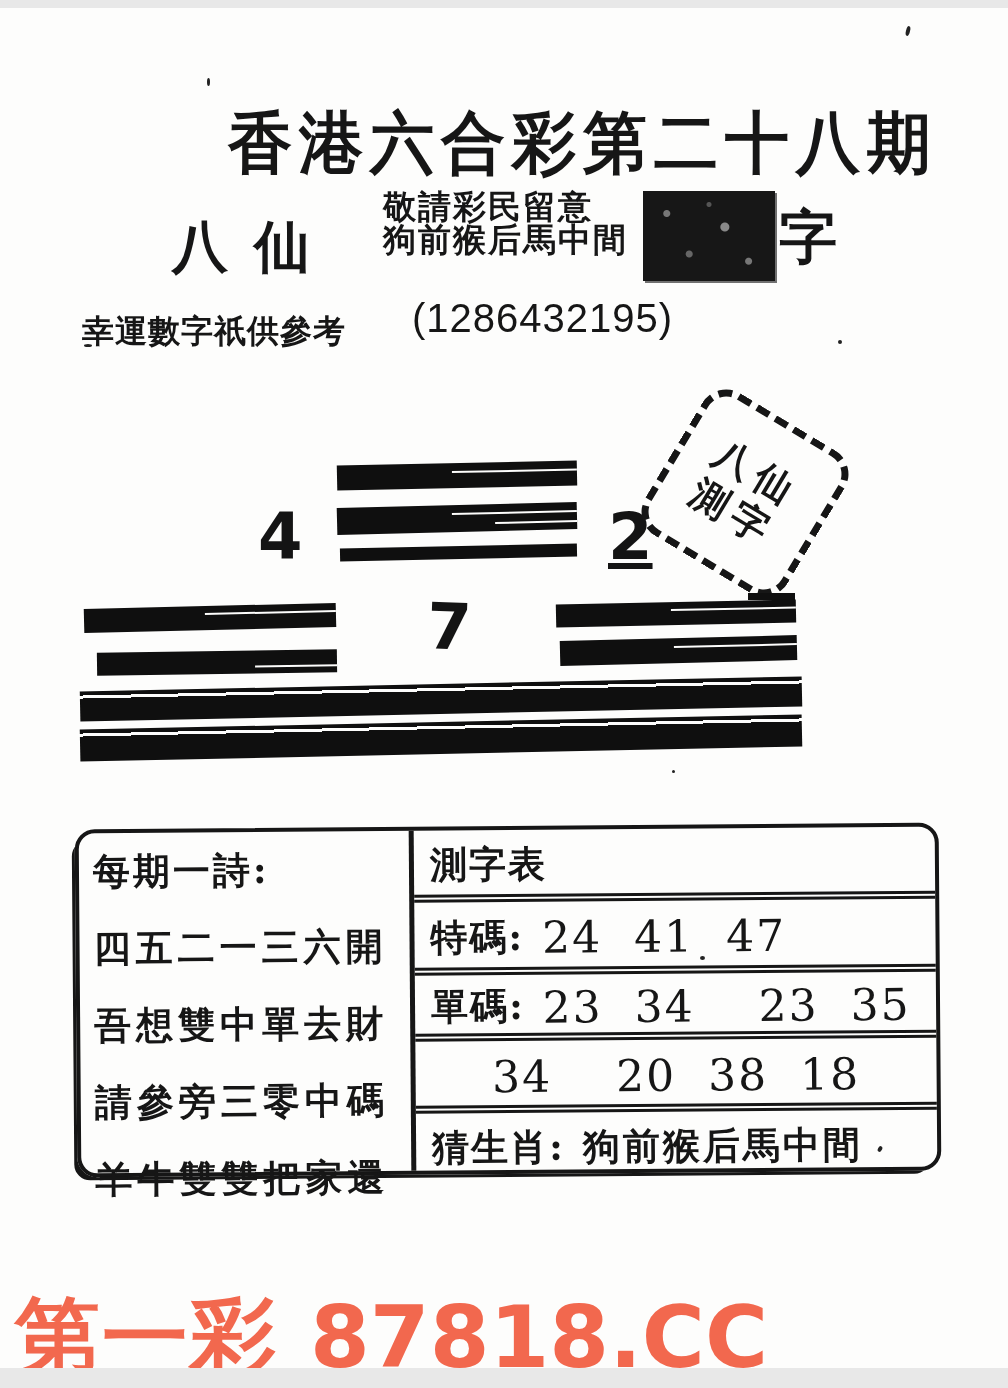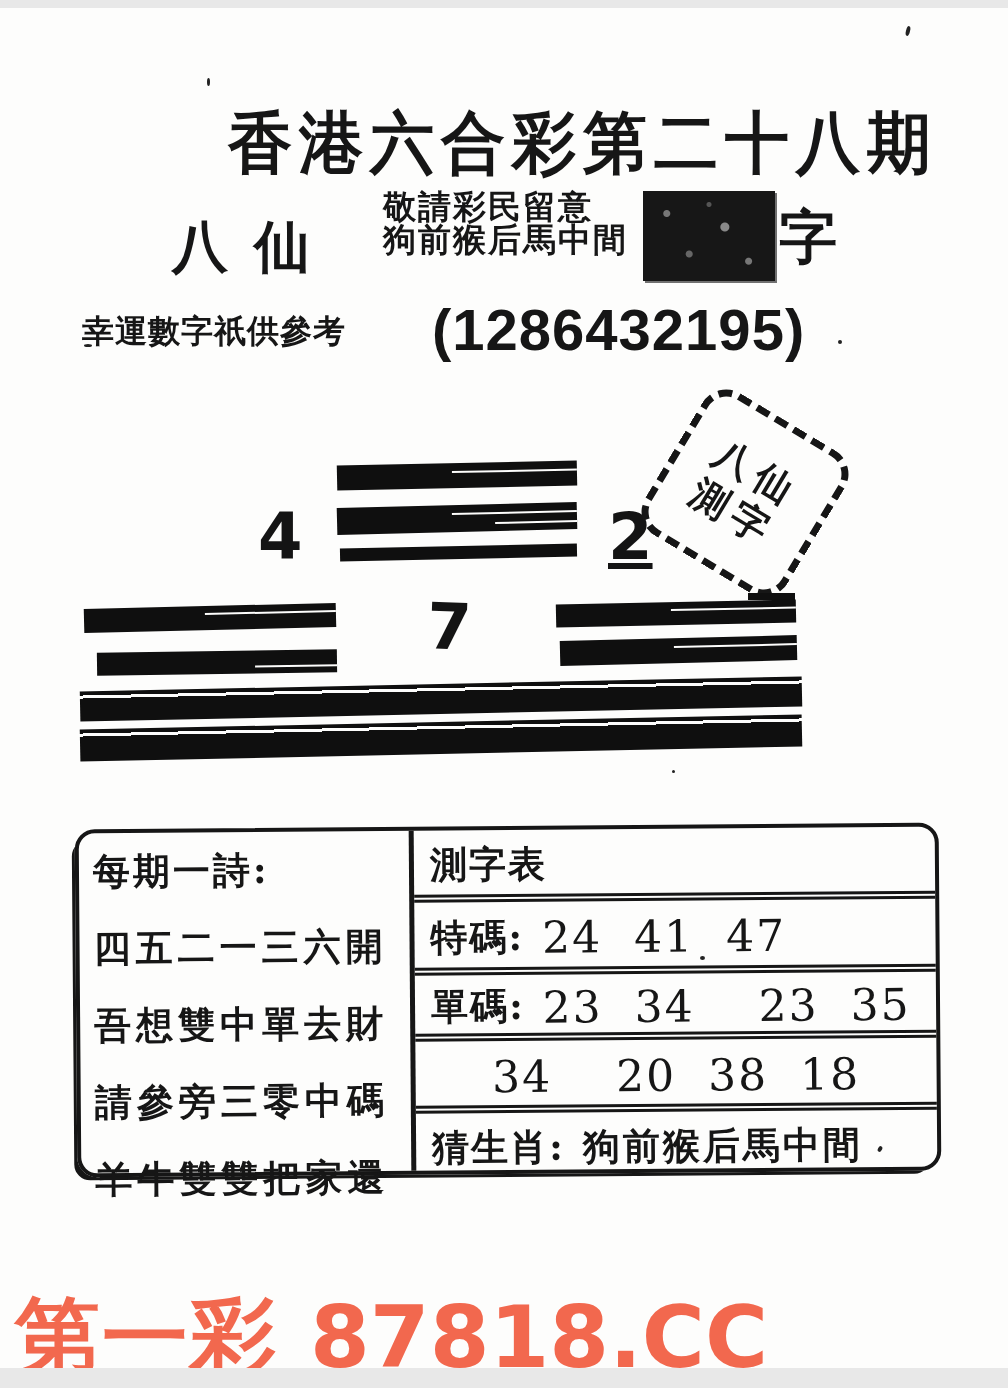--- a/index.html
+++ b/index.html
@@ -36,23 +36,23 @@
       radial-gradient(circle at 80% 78%,#777 0 3px,transparent 4px),
       radial-gradient(circle at 50% 15%,#555 0 2px,transparent 3px),
       #171717;
     box-shadow:2px 2px 0 rgba(20,20,20,.6);
   }
   .lucky-note{
     position:absolute;left:82px;top:302px;
     font-size:32px;font-weight:bold;letter-spacing:1px;white-space:nowrap;
   }
   .lucky-number{
-    position:absolute;left:432px;top:288px;
+    position:absolute;left:412px;top:288px;
     font-family:"Liberation Sans","DejaVu Sans",sans-serif;
-    font-size:58px;font-weight:700;letter-spacing:1px;white-space:nowrap;
+    font-size:40px;font-weight:400;letter-spacing:1px;white-space:nowrap;
   }
   
   .bar{position:absolute;background:#0f0f0f;}
   .bar.streak::after{
     content:"";position:absolute;right:0;top:30%;width:52%;height:2px;background:#fdfdfc;
   }
   .bar.streak2::before{
     content:"";position:absolute;right:0;bottom:26%;width:34%;height:2px;background:#fdfdfc;
   }
   .b-g1-1{left:337px;top:455px;width:240px;height:25px;transform:rotate(-1.2deg);}

